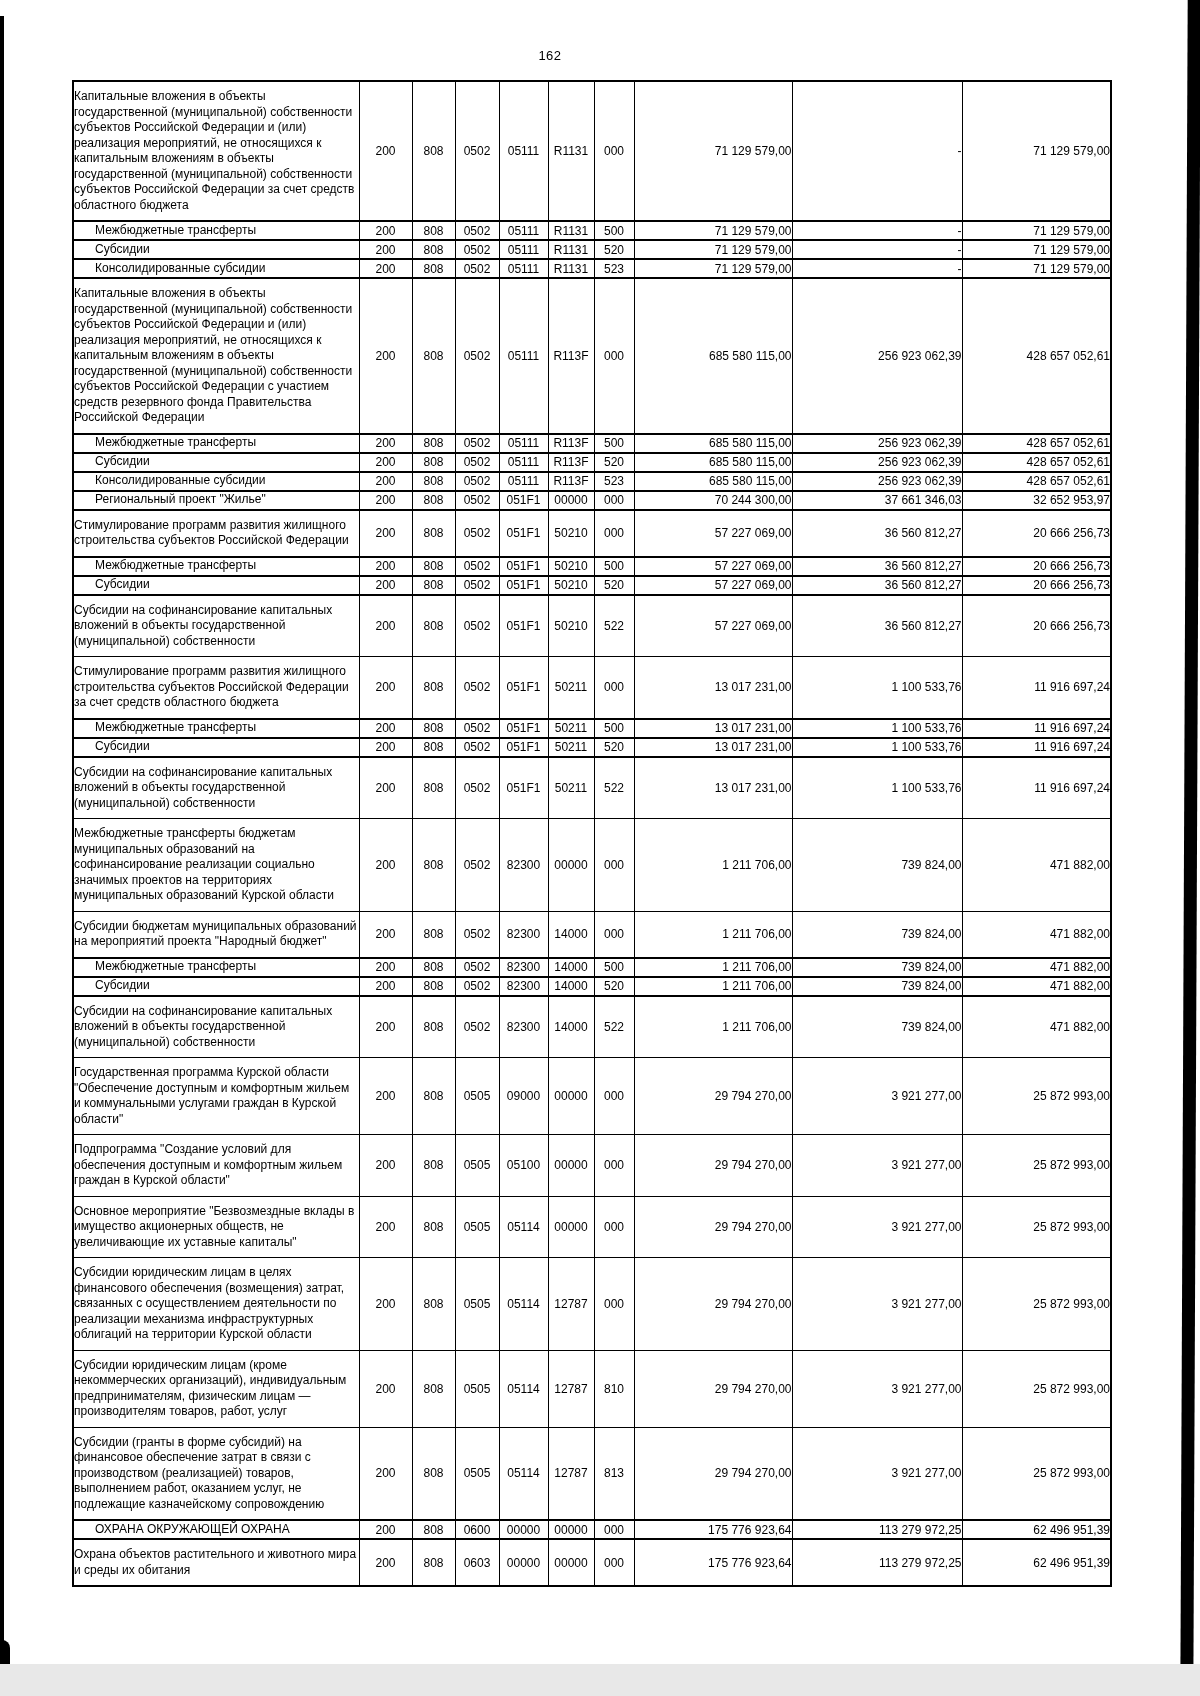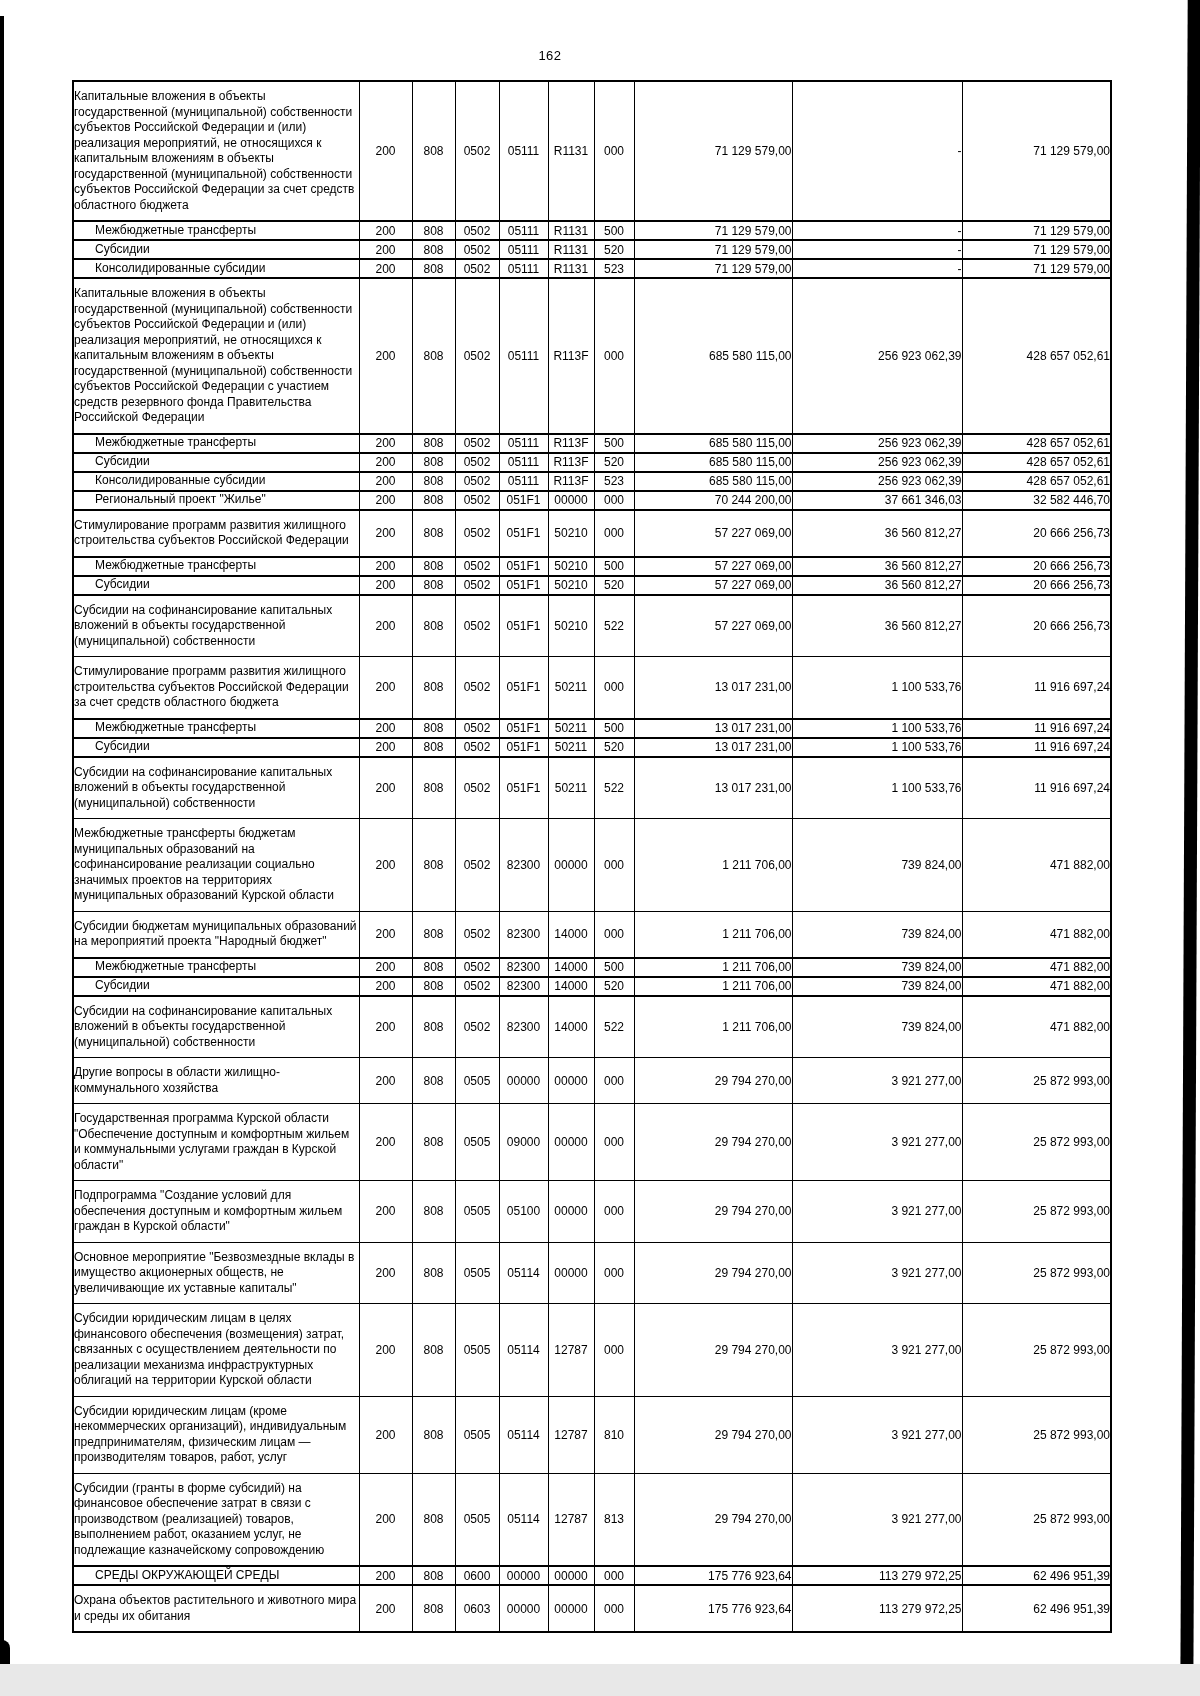--- a/index.html
+++ b/index.html
@@ -170,23 +170,23 @@
           <td class="amt amt3">428 657 052,61</td>
         </tr>
         <tr class="line">
           <td class="desc">Региональный проект "Жилье"</td>
           <td class="code">200</td>
           <td class="code">808</td>
           <td class="code">0502</td>
           <td class="code">051F1</td>
           <td class="code">00000</td>
           <td class="code">000</td>
-          <td class="amt amt1">70 244 200,00</td>
+          <td class="amt amt1">70 244 300,00</td>
           <td class="amt amt2">37 661 346,03</td>
-          <td class="amt amt3">32 582 446,70</td>
+          <td class="amt amt3">32 652 953,97</td>
         </tr>
         <tr class="block">
           <td class="desc">Стимулирование программ развития жилищного строительства субъектов Российской Федерации</td>
           <td class="code">200</td>
           <td class="code">808</td>
           <td class="code">0502</td>
           <td class="code">051F1</td>
           <td class="code">50210</td>
           <td class="code">000</td>
           <td class="amt amt1">57 227 069,00</td>
@@ -331,32 +331,20 @@
           <td class="code">808</td>
           <td class="code">0502</td>
           <td class="code">82300</td>
           <td class="code">14000</td>
           <td class="code">522</td>
           <td class="amt amt1">1 211 706,00</td>
           <td class="amt amt2">739 824,00</td>
           <td class="amt amt3">471 882,00</td>
         </tr>
         <tr class="block">
-          <td class="desc">Другие вопросы в области жилищно-коммунального хозяйства</td>
-          <td class="code">200</td>
-          <td class="code">808</td>
-          <td class="code">0505</td>
-          <td class="code">00000</td>
-          <td class="code">00000</td>
-          <td class="code">000</td>
-          <td class="amt amt1">29 794 270,00</td>
-          <td class="amt amt2">3 921 277,00</td>
-          <td class="amt amt3">25 872 993,00</td>
-        </tr>
-        <tr class="block">
           <td class="desc">Государственная программа Курской области "Обеспечение доступным и комфортным жильем и коммунальными услугами граждан в Курской области"</td>
           <td class="code">200</td>
           <td class="code">808</td>
           <td class="code">0505</td>
           <td class="code">09000</td>
           <td class="code">00000</td>
           <td class="code">000</td>
           <td class="amt amt1">29 794 270,00</td>
           <td class="amt amt2">3 921 277,00</td>
           <td class="amt amt3">25 872 993,00</td>
@@ -415,21 +403,21 @@
           <td class="code">808</td>
           <td class="code">0505</td>
           <td class="code">05114</td>
           <td class="code">12787</td>
           <td class="code">813</td>
           <td class="amt amt1">29 794 270,00</td>
           <td class="amt amt2">3 921 277,00</td>
           <td class="amt amt3">25 872 993,00</td>
         </tr>
         <tr class="line">
-          <td class="desc">СРЕДЫ ОКРУЖАЮЩЕЙ СРЕДЫ</td>
+          <td class="desc">ОХРАНА ОКРУЖАЮЩЕЙ ОХРАНА</td>
           <td class="code">200</td>
           <td class="code">808</td>
           <td class="code">0600</td>
           <td class="code">00000</td>
           <td class="code">00000</td>
           <td class="code">000</td>
           <td class="amt amt1">175 776 923,64</td>
           <td class="amt amt2">113 279 972,25</td>
           <td class="amt amt3">62 496 951,39</td>
         </tr>

